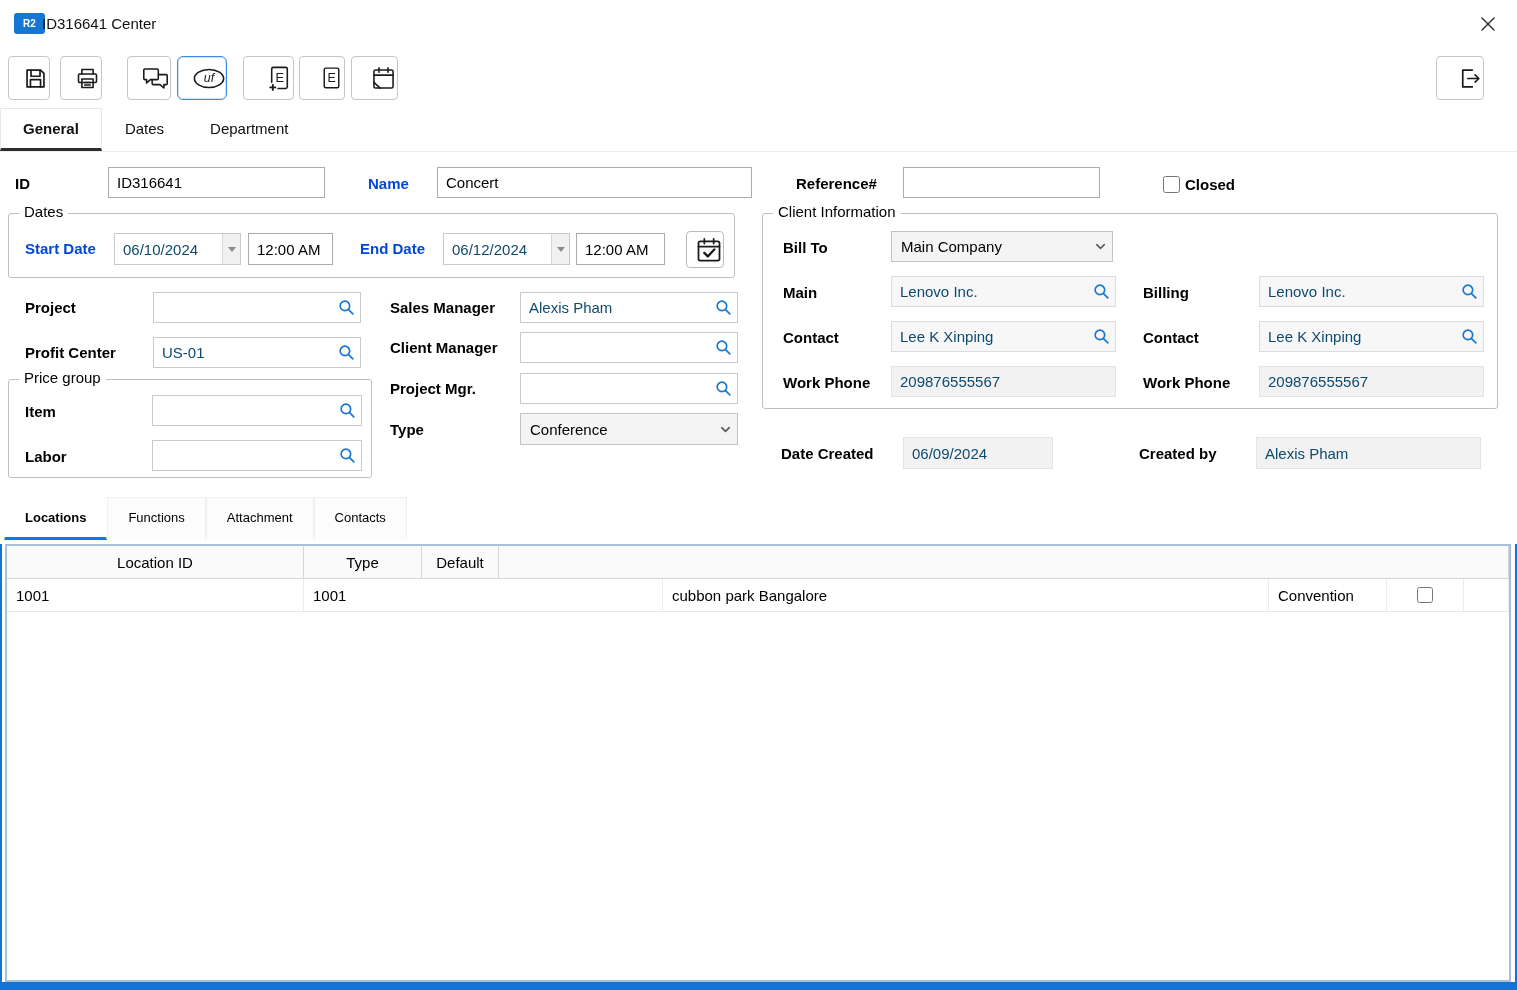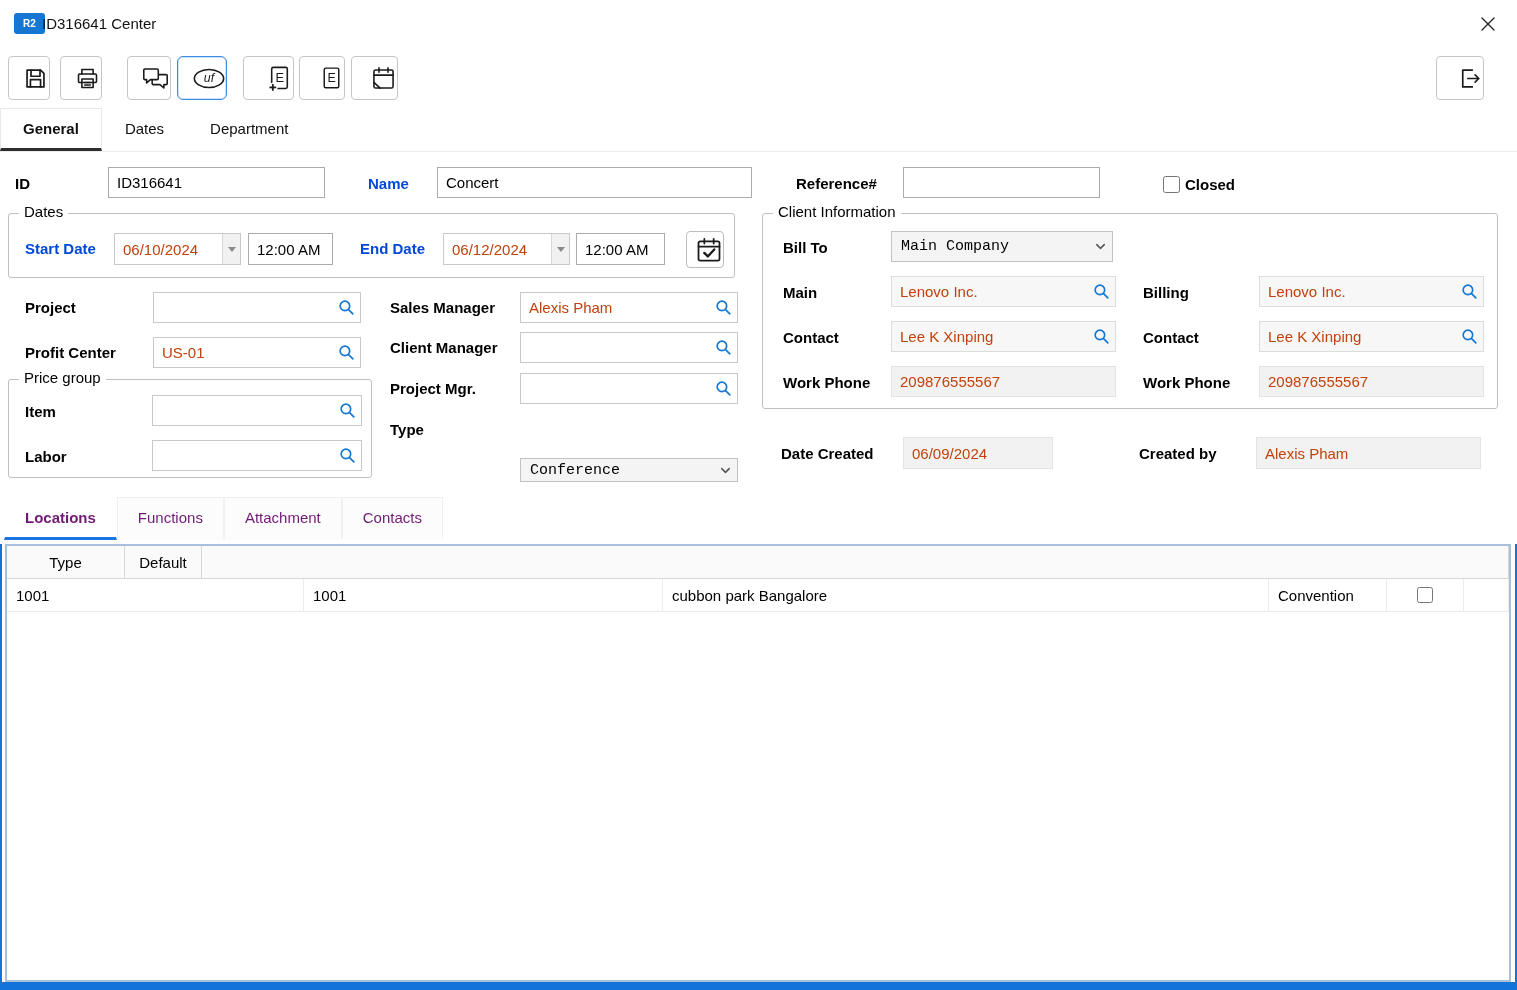--- a/index.html
+++ b/index.html
@@ -13,36 +13,36 @@
   .tbtn{position:absolute;top:56px;height:44px;box-sizing:border-box;background:#fff;border:1px solid #c6c6c6;border-radius:4px;display:flex;align-items:center;justify-content:flex-end;cursor:pointer;}
   .tbtn.sel{border:1px solid #3c8ce0;border-radius:6px;box-shadow:inset 0 0 0 1px #cfe3f8;}
   
   .maintabs{position:absolute;left:0;top:108px;width:1517px;height:44px;border-bottom:1px solid #ececec;display:flex;box-sizing:border-box;}
   .maintab{padding:0 22px;display:flex;align-items:center;font-size:15px;color:#101010;border:1px solid transparent;border-bottom:3px solid transparent;box-sizing:border-box;cursor:pointer;}
   .maintab.active{font-weight:700;border:1px solid #e8e8e8;border-bottom:3px solid #2d2d2d;background:#fff;}
   
   .lbl{position:absolute;font-size:15px;color:#000;white-space:nowrap;font-weight:bold;}
   .blue{color:#0049d8;}
   input.txt{position:absolute;box-sizing:border-box;border:1px solid #ababab;font:15px "Liberation Sans",sans-serif;padding:0 8px;background:#fff;color:#000;outline:none;}
-  .field{position:absolute;box-sizing:border-box;border:1px solid #c9c9c9;background:#fff;display:flex;align-items:center;padding:0 3px 0 8px;font-size:15px;color:#c2410c;cursor:text;}
+  .field{position:absolute;box-sizing:border-box;border:1px solid #c9c9c9;background:#fff;display:flex;align-items:center;padding:0 3px 0 8px;font-size:15px;color:#0c4a6e;cursor:text;}
   .field .val{flex:1;overflow:hidden;white-space:nowrap;}
   .field.gray{background:#f7f7f7;border-color:#dcdcdc;}
   .field.ro{background:#f2f2f2;border-color:#e3e3e3;padding-right:8px;}
-  .combo{position:absolute;box-sizing:border-box;border:1px solid #c2c2c2;background:#f4f4f4;display:flex;align-items:center;padding:0 2px 0 9px;font-size:15px;cursor:pointer;font-family:Liberation Mono, monospace;}
+  .combo{position:absolute;box-sizing:border-box;border:1px solid #c2c2c2;background:#f4f4f4;display:flex;align-items:center;padding:0 2px 0 9px;font-size:15px;cursor:pointer;}
   .combo .val{flex:1;overflow:hidden;white-space:nowrap;}
   .ddb{width:17px;align-self:stretch;display:flex;align-items:center;justify-content:center;background:#f1f1f1;border-left:1px solid #d7d7d7;cursor:pointer;}
   .arrow{width:0;height:0;border-left:4px solid transparent;border-right:4px solid transparent;border-top:5px solid #8a8a8a;}
   .chev{display:flex;align-items:center;justify-content:center;width:20px;align-self:stretch;cursor:pointer;}
   .sicon{display:flex;align-items:center;justify-content:center;width:22px;cursor:pointer;}
   .group{position:absolute;border:1px solid #bfbfbf;border-radius:3px;box-sizing:border-box;background:transparent;}
   .glegend{position:absolute;top:-11px;left:10px;background:#fff;padding:0 5px;font-size:15px;color:#000;white-space:nowrap;}
   .cbx{position:absolute;width:17px;height:17px;margin:0;}
   
   .dtabs{position:absolute;left:4px;top:497px;height:43px;display:flex;}
-  .dtab{padding:0 20px;display:flex;align-items:center;font-size:15px;color:#701a75;border:1px solid #f0f0f0;border-bottom:3px solid transparent;box-sizing:border-box;cursor:pointer;background:#fcfcfc;}
+  .dtab{padding:0 20px;display:flex;align-items:center;font-size:13px;color:#000000;border:1px solid #f0f0f0;border-bottom:3px solid transparent;box-sizing:border-box;cursor:pointer;background:#fcfcfc;}
   .dtab.active{font-weight:700;border:1px solid transparent;border-bottom:3px solid #1b74e4;background:#fff;}
   
   .tablewrap{position:absolute;left:5px;top:544px;width:1506px;height:438px;box-sizing:border-box;border:2px solid #a7c1da;background:#fff;overflow:hidden;}
   .thead{display:flex;height:33px;}
   .th{box-sizing:border-box;background:#fafafa;border-right:1px solid #d6d6d6;border-bottom:1px solid #d6d6d6;display:flex;align-items:center;justify-content:center;font-size:15px;cursor:pointer;}
   .trow{display:flex;height:33px;}
   .td{box-sizing:border-box;border-right:1px solid #ededed;border-bottom:1px solid #e9e9e9;display:flex;align-items:center;padding:0 9px;font-size:15px;overflow:hidden;white-space:nowrap;}
   .c1{width:297px;}.c2{width:359px;}.c3{width:606px;}.c4{width:118px;}.c5{width:77px;}.c6{flex:1;}
   .tcenter{justify-content:center;padding:0;}
   .rowcbx{width:16px;height:16px;margin:0;}
@@ -322,21 +322,21 @@
   <div class="field" style="left:520px;top:373px;width:218px;height:31px;">
     <span class="val"></span>
     <span class="sicon">
         <svg width="19" height="19" viewBox="0 0 24 24" fill="none" stroke="#1577d1" stroke-width="2.1" stroke-linecap="round">
           <circle cx="10" cy="10" r="6"></circle>
           <line x1="14.6" y1="14.6" x2="20" y2="20"></line>
         </svg>
       </span>
   </div>
   <div class="lbl" style="left:390px;top:421px;">Type</div>
-  <div class="combo" style="left:520px;top:413px;width:218px;height:24px;margin-top:45px;">
+  <div class="combo" style="left:520px;top:413px;width:218px;height:32px;">
     <span class="val">Conference</span>
     <span class="chev">
       <svg width="15" height="15" viewBox="0 0 24 24" fill="none" stroke="#555" stroke-width="2.4" stroke-linecap="round" stroke-linejoin="round">
           <path d="M6 9 l6 6 6 -6"></path>
         </svg>
     </span>
   </div>
 
   <div class="lbl" style="left:781px;top:445px;">Date Created</div>
   <div class="field ro" style="left:903px;top:437px;width:150px;height:32px;">
@@ -349,20 +349,21 @@
 
   <div class="dtabs">
     <div class="dtab active">Locations</div>
     <div class="dtab">Functions</div>
     <div class="dtab">Attachment</div>
     <div class="dtab">Contacts</div>
   </div>
 
   <div class="tablewrap">
     <div class="thead">
+      <div class="th c1">Location ID</div>
       <div class="th c4">Type</div>
       <div class="th c5">Default</div>
       <div class="th c6"></div>
     </div>
     <div class="trow">
       <div class="td c1">1001</div>
       <div class="td c2">1001</div>
       <div class="td c3">cubbon park Bangalore</div>
       <div class="td c4">Convention</div>
       <div class="td c5 tcenter">

